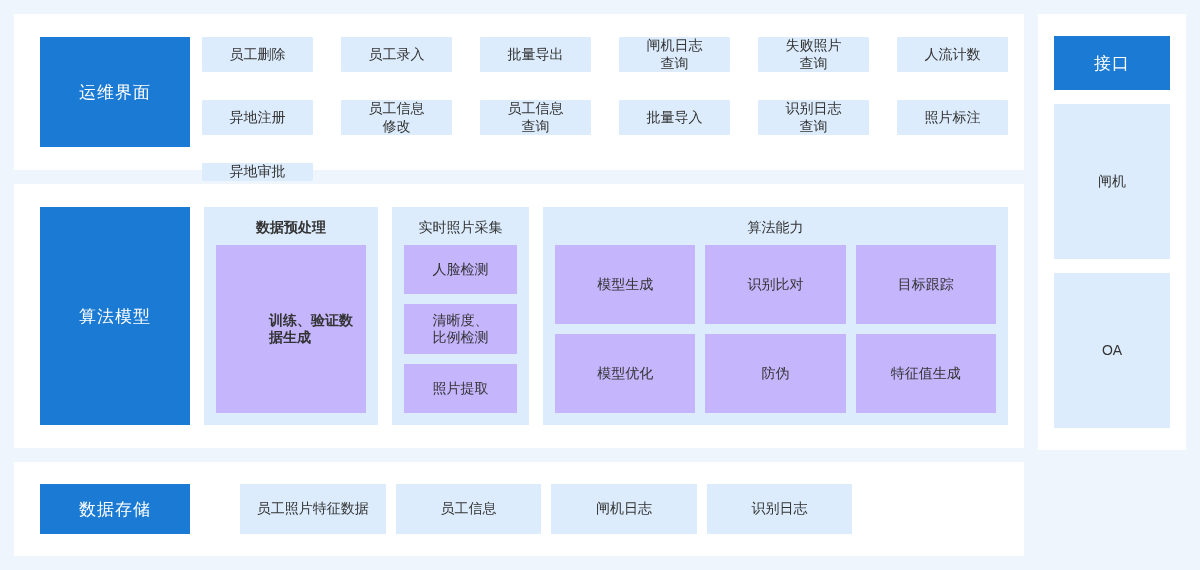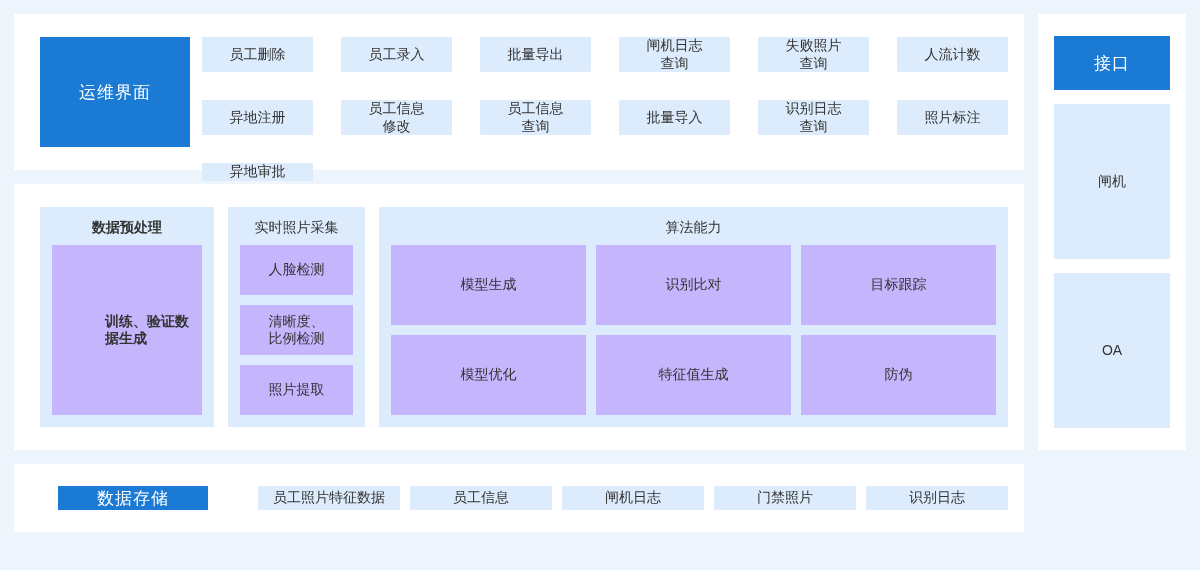--- a/index.html
+++ b/index.html
@@ -149,22 +149,22 @@
   #group-preprocess .tile-white {
     flex: 1;
     padding-left: 40px;
   }
   #group-capture .tile-white {
     flex: 1;
   }
 
   
   #section-storage {
-    height: 68px;
-    padding: 22px 16px 22px 44px;
+    height: 94px;
+    padding: 22px 16px 22px 26px;
     display: flex;
     gap: 10px;
   }
   #section-storage .label-block {
     width: 150px;
     flex: 0 0 150px;
   }
   #storage-tiles {
     flex: 1;
     display: grid;
@@ -219,20 +219,21 @@
 查询</div>
         <div class="tile">批量导入</div>
         <div class="tile">识别日志
 查询</div>
         <div class="tile">照片标注</div>
         <div class="tile">异地审批</div>
       </div>
     </div>
 
     <div class="panel" id="section-algo">
+      <div class="label-block">算法模型</div>
 
       <div class="algo-group" id="group-preprocess">
         <div class="algo-group-title">数据预处理</div>
         <div class="algo-group-body">
           <div class="tile-white">训练、验证数
 据生成</div>
         </div>
       </div>
 
       <div class="algo-group" id="group-capture">
@@ -245,33 +246,32 @@
         </div>
       </div>
 
       <div class="algo-group" id="group-capability">
         <div class="algo-group-title">算法能力</div>
         <div id="capability-grid">
           <div class="tile-white">模型生成</div>
           <div class="tile-white">识别比对</div>
           <div class="tile-white">目标跟踪</div>
           <div class="tile-white">模型优化</div>
+          <div class="tile-white">防伪</div>
           <div class="tile-white">特征值生成</div>
-          <div class="tile-white">防伪</div>
         </div>
       </div>
     </div>
 
     <div class="panel" id="section-storage">
       <div class="label-block">数据存储</div>
       <div id="storage-tiles">
         <div class="tile">员工照片特征数据</div>
         <div class="tile">员工信息</div>
         <div class="tile">闸机日志</div>
-        <div class="tile">门禁照片</div>
         <div class="tile">识别日志</div>
       </div>
     </div>
 
   </div>
 
   <div class="panel" id="section-interface">
     <div class="label-block">接口</div>
     <div class="tile">闸机</div>
     <div class="tile">OA</div>

